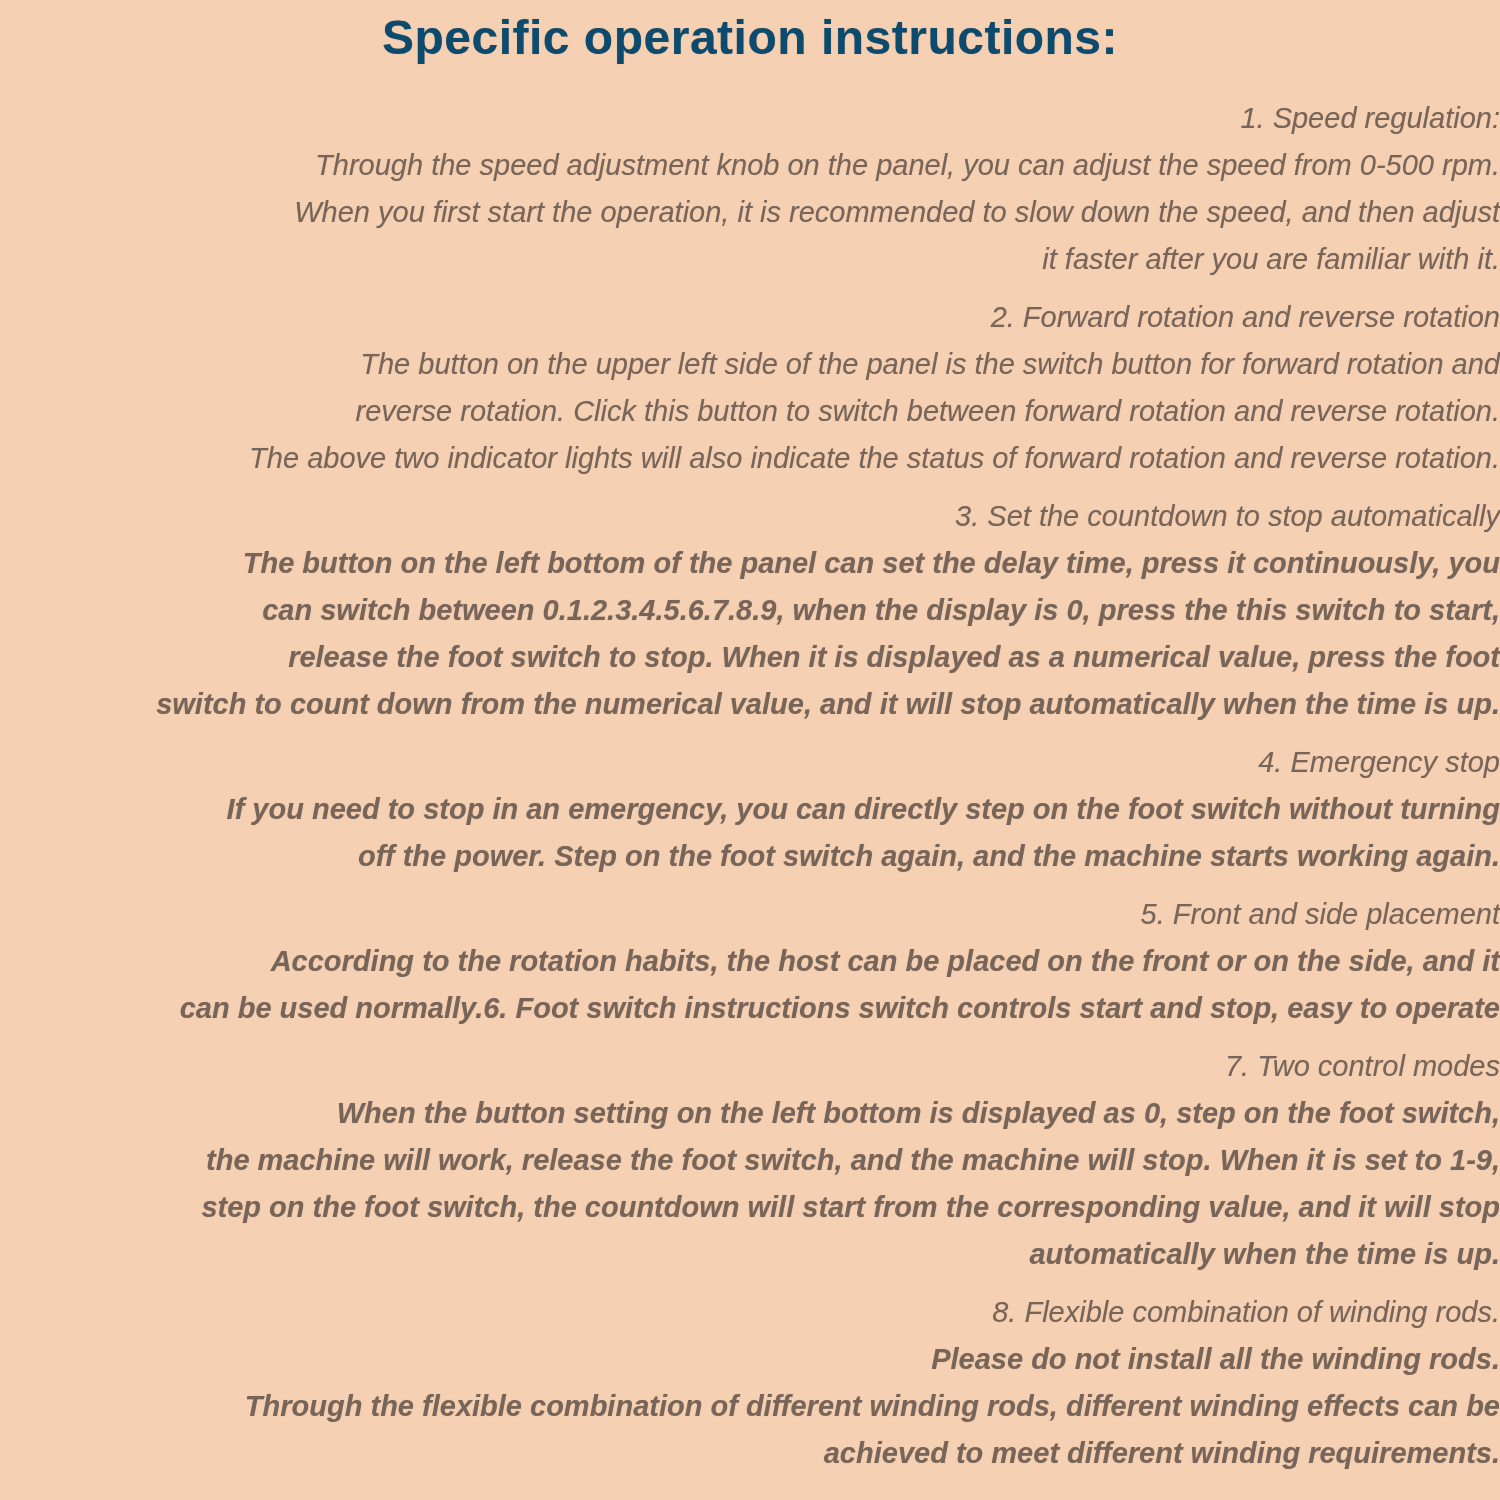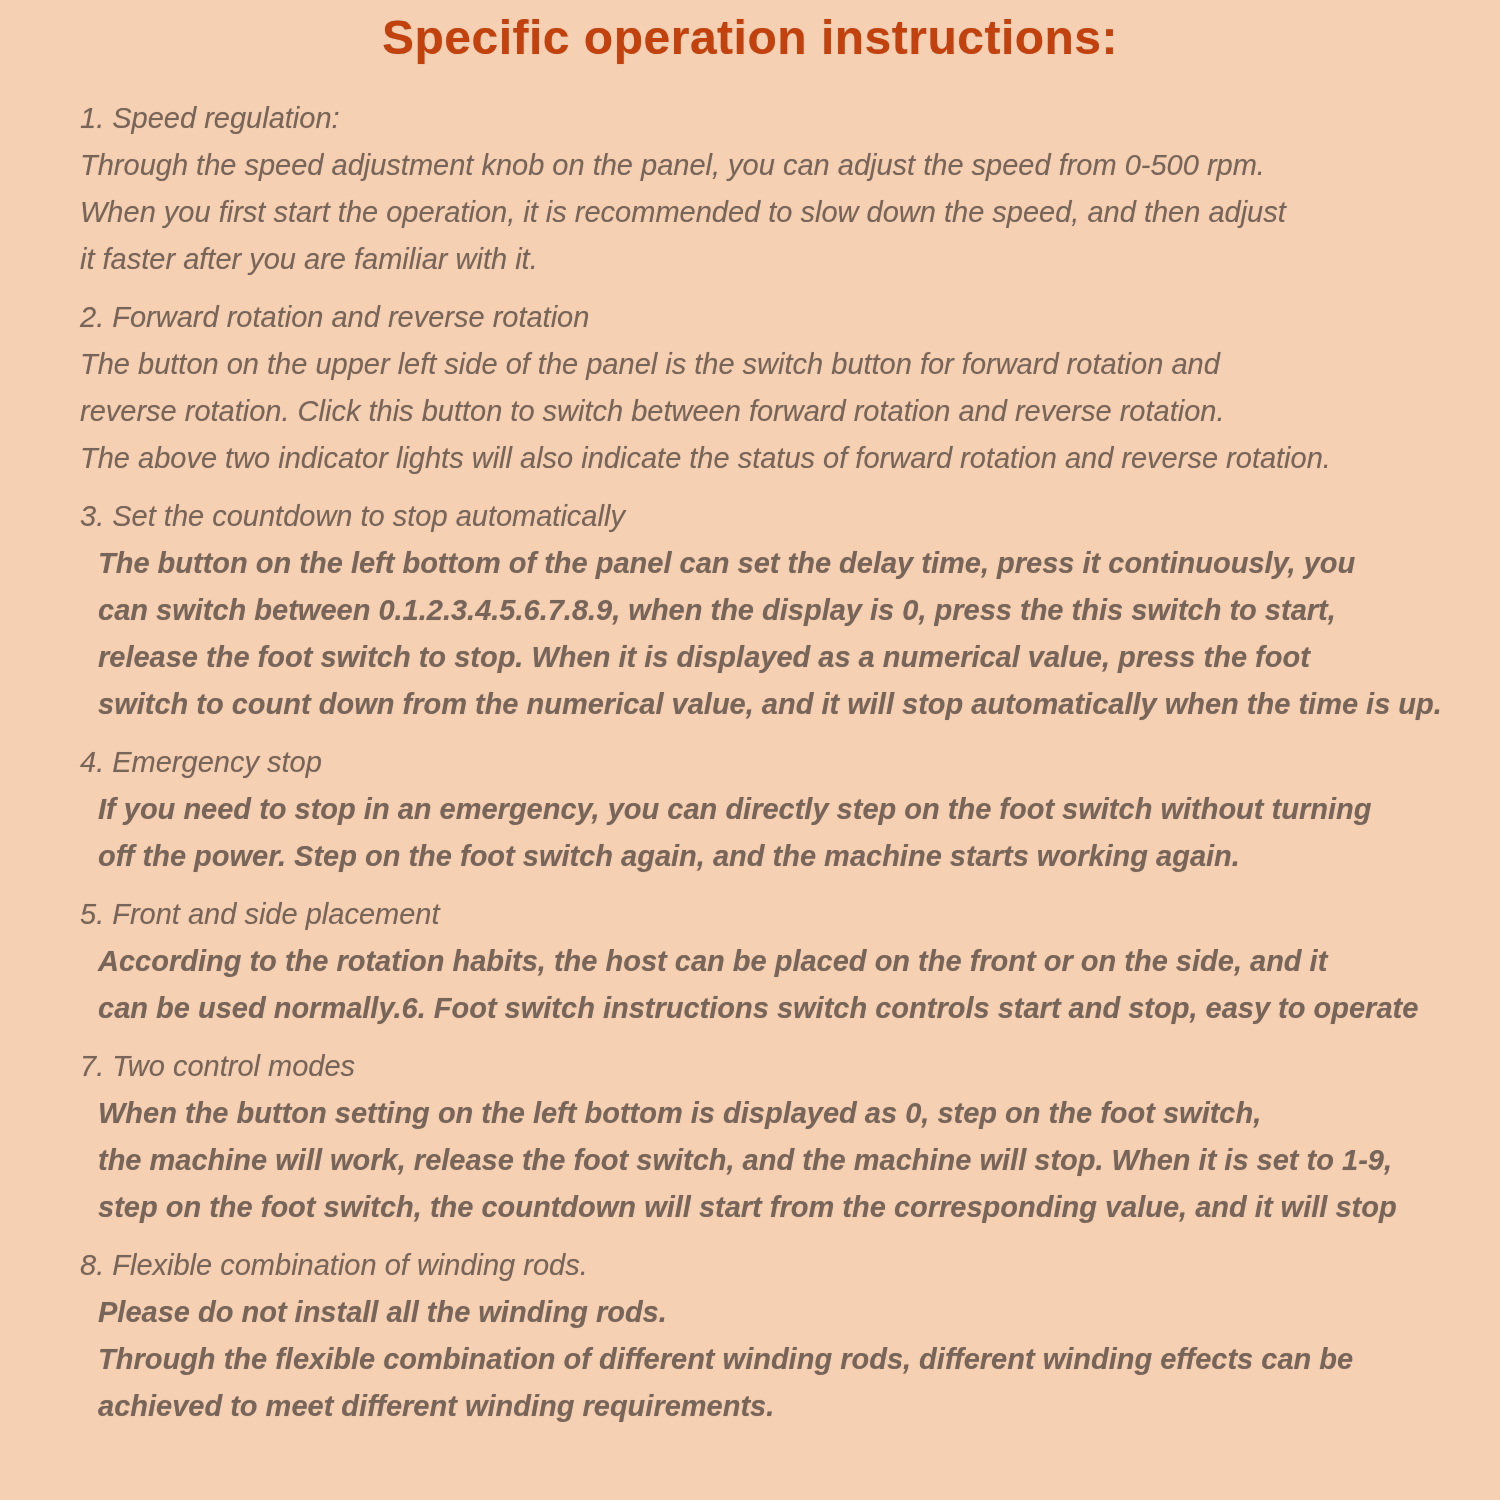--- a/index.html
+++ b/index.html
@@ -10,26 +10,27 @@
     background: #f6d0b2;
     overflow: hidden;
     font-family: "Liberation Sans", sans-serif;
   }
   .title {
     margin: 0;
     padding-top: 10px;
     text-align: center;
     font-size: 48px;
     font-weight: bold;
-    color: #c2410c;
+    color: #0c4a6e;
     letter-spacing: 0.5px;
     text-shadow: 0 0 1px rgba(70,56,47,0.35);
   }
   .content {
-    padding: 30px 0 0 80px;
+    padding: 30px 0 0 120px;
+    text-align: right;
   }
   .section { margin-bottom: 11px; }
   .heading, .line {
     font-style: italic;
     font-size: 29px;
     color: #786559;
     line-height: 47px;
     white-space: nowrap;
     text-shadow: 0 0 1px rgba(120,101,89,0.35);
   }
@@ -68,20 +69,21 @@
       <section class="section">
         <div class="heading">5. Front and side placement</div>
         <div class="line indent">According to the rotation habits, the host can be placed on the front or on the side, and it</div>
         <div class="line indent">can be used normally.6. Foot switch instructions switch controls start and stop, easy to operate</div>
       </section>
       <section class="section">
         <div class="heading">7. Two control modes</div>
         <div class="line indent">When the button setting on the left bottom is displayed as 0, step on the foot switch,</div>
         <div class="line indent">the machine will work, release the foot switch, and the machine will stop. When it is set to 1-9,</div>
         <div class="line indent">step on the foot switch, the countdown will start from the corresponding value, and it will stop</div>
+        <div class="line indent">automatically when the time is up.</div>
       </section>
       <section class="section">
         <div class="heading">8. Flexible combination of winding rods.</div>
         <div class="line indent">Please do not install all the winding rods.</div>
         <div class="line indent">Through the flexible combination of different winding rods, different winding effects can be</div>
         <div class="line indent">achieved to meet different winding requirements.</div>
       </section>
     </main>
 </div>
 

